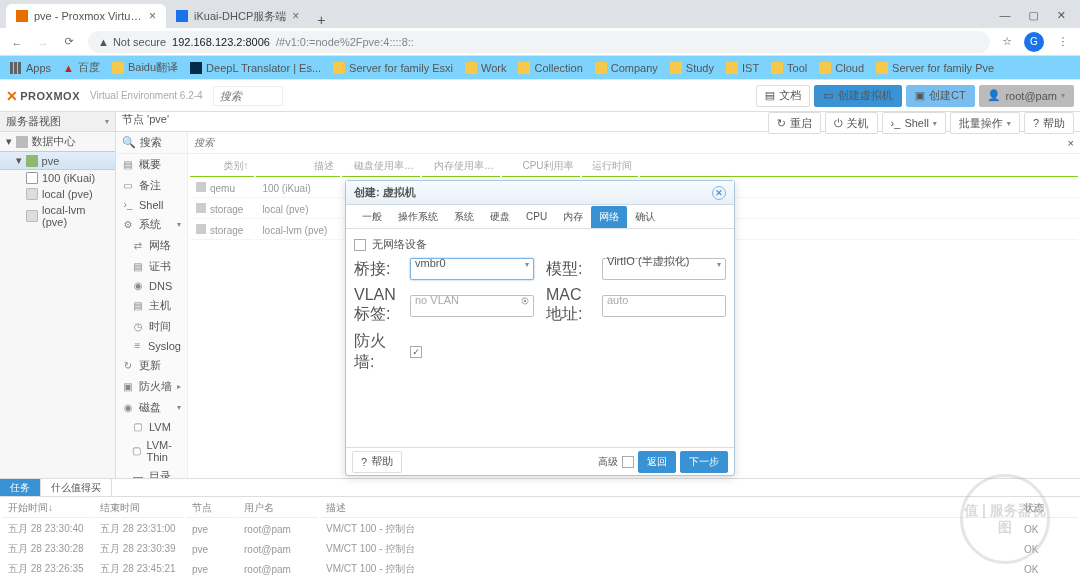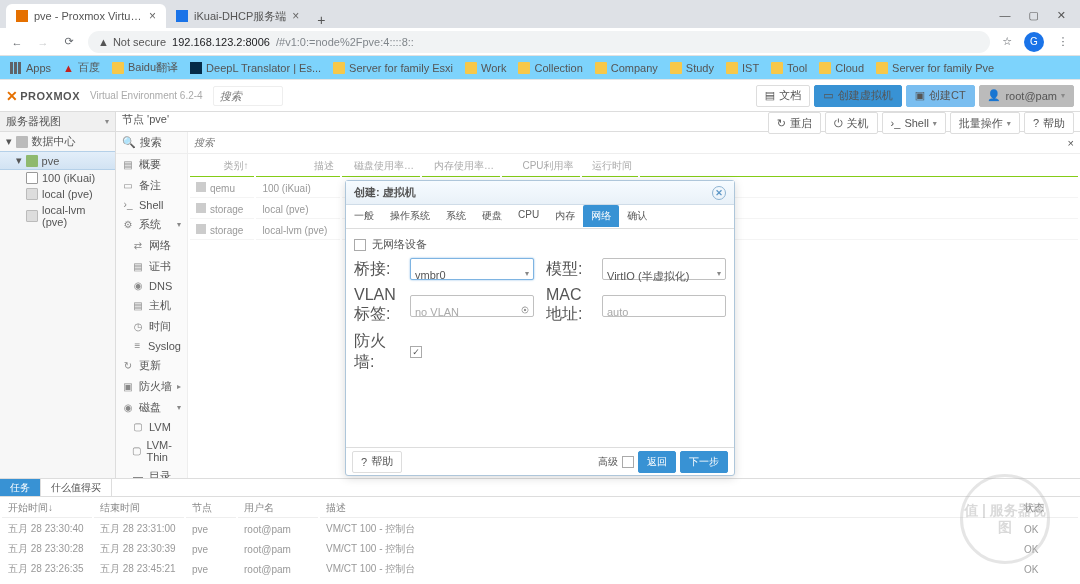--- a/index.html
+++ b/index.html
@@ -62,28 +62,28 @@
 .bottom{height:106px;border-top:1px solid #ddd;display:flex;flex-direction:column}
 .btabs{height:18px;display:flex;border-bottom:1px solid #ddd}
 .btab{padding:2px 10px;font-size:10px;border-right:1px solid #ddd}
 .btab.active{background:#3892d4;color:#fff}
 .log-tbl{width:100%}
 .log-tbl th,.log-tbl td{text-align:left;padding:2px 6px;font-size:10px;color:#999;font-weight:normal}
 .log-tbl th{color:#888;border-bottom:1px solid #eee}
 .modal{position:absolute;left:345px;top:180px;width:390px;background:#fff;border:1px solid #aec6da;border-radius:3px;box-shadow:0 2px 10px rgba(0,0,0,.15);pointer-events:auto}
 .m-title{height:24px;background:linear-gradient(#f6fbff,#e9f1f8);border-bottom:1px solid #cfdce8;display:flex;align-items:center;padding:0 8px;color:#3b79b3;font-weight:bold}
 .m-close{margin-left:auto;width:14px;height:14px;border:1px solid #8db3d2;border-radius:50%;display:flex;align-items:center;justify-content:center;color:#5c96c6;font-size:9px}
-.m-tabs{height:24px;display:flex;border-bottom:1px solid #ddd;padding:0 0;align-items:flex-start}
+.m-tabs{height:24px;display:flex;border-bottom:1px solid #ddd;padding:0 8px;align-items:center}
 .m-tab{padding:4px 8px;font-size:10px;color:#555}
 .m-tab.active{background:#3892d4;color:#fff;border-radius:2px 2px 0 0}
 .m-body{padding:8px;height:218px}
 .form-row{display:flex;gap:12px;margin-bottom:6px}
 .form-col{flex:1;display:flex;align-items:center;gap:6px}
 .form-col label{width:50px;font-size:16px;color:#555;flex-shrink:0}
-.form-inp{flex:1;height:18px;border:1px solid #c0c0c0;border-radius:2px;padding:10px 4px;font-size:10px;display:flex;align-items:flex-start;justify-content:space-between;background:#fff}
+.form-inp{flex:1;height:18px;border:1px solid #c0c0c0;border-radius:2px;padding:10px 4px;font-size:10px;display:flex;align-items:flex-end;justify-content:space-between;background:#fff}
 .form-inp.focus{border-color:#7eb4e2;box-shadow:0 0 2px #7eb4e2}
 .tri{font-size:8px;color:#888}
 .chk{width:12px;height:12px;border:1px solid #aaa;background:#fff;display:inline-block}
 .chk.on::after{content:"✓";color:#555;font-size:9px;display:block;line-height:10px;text-align:center}
 .m-foot{height:28px;border-top:1px solid #ddd;display:flex;align-items:center;padding:0 6px;gap:4px}
 .m-foot .spacer{flex:1}
 .watermark{position:absolute;right:30px;bottom:20px;width:90px;height:90px;border-radius:50%;border:3px solid rgba(180,180,180,.35);display:flex;align-items:center;justify-content:center;color:rgba(150,150,150,.35);font-size:14px;font-weight:bold;text-align:center;line-height:1.2;pointer-events:none}
 .caret{font-size:8px;color:#888}
 </style>
 </head>

